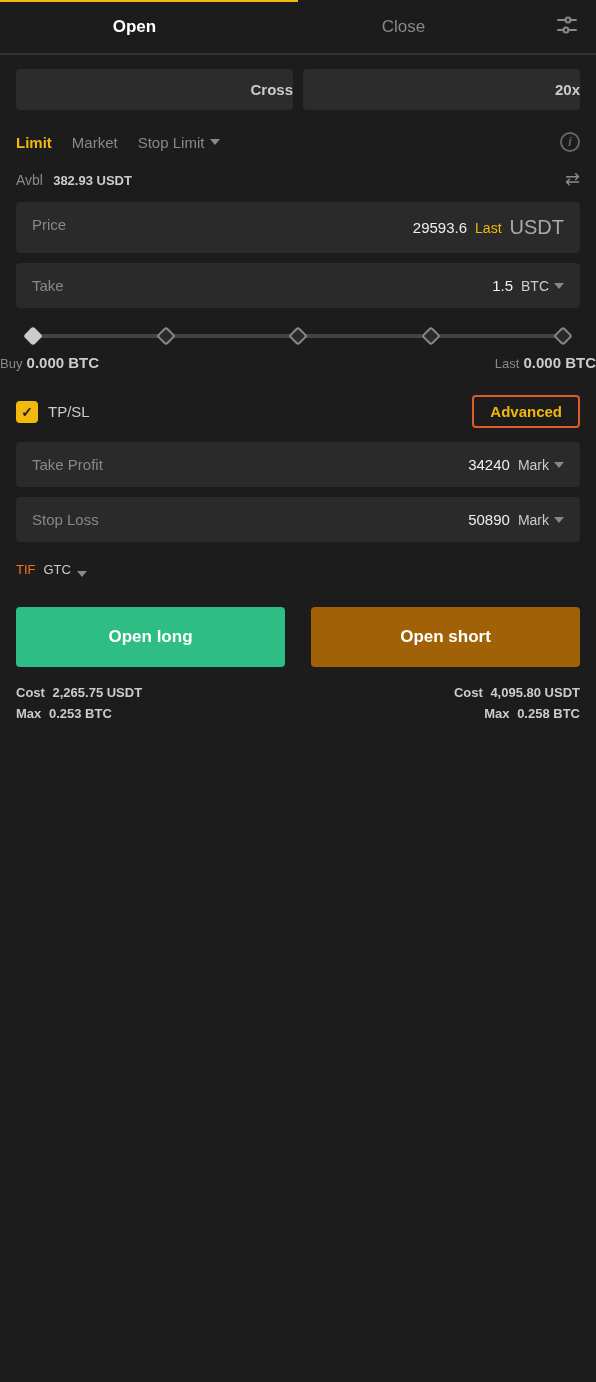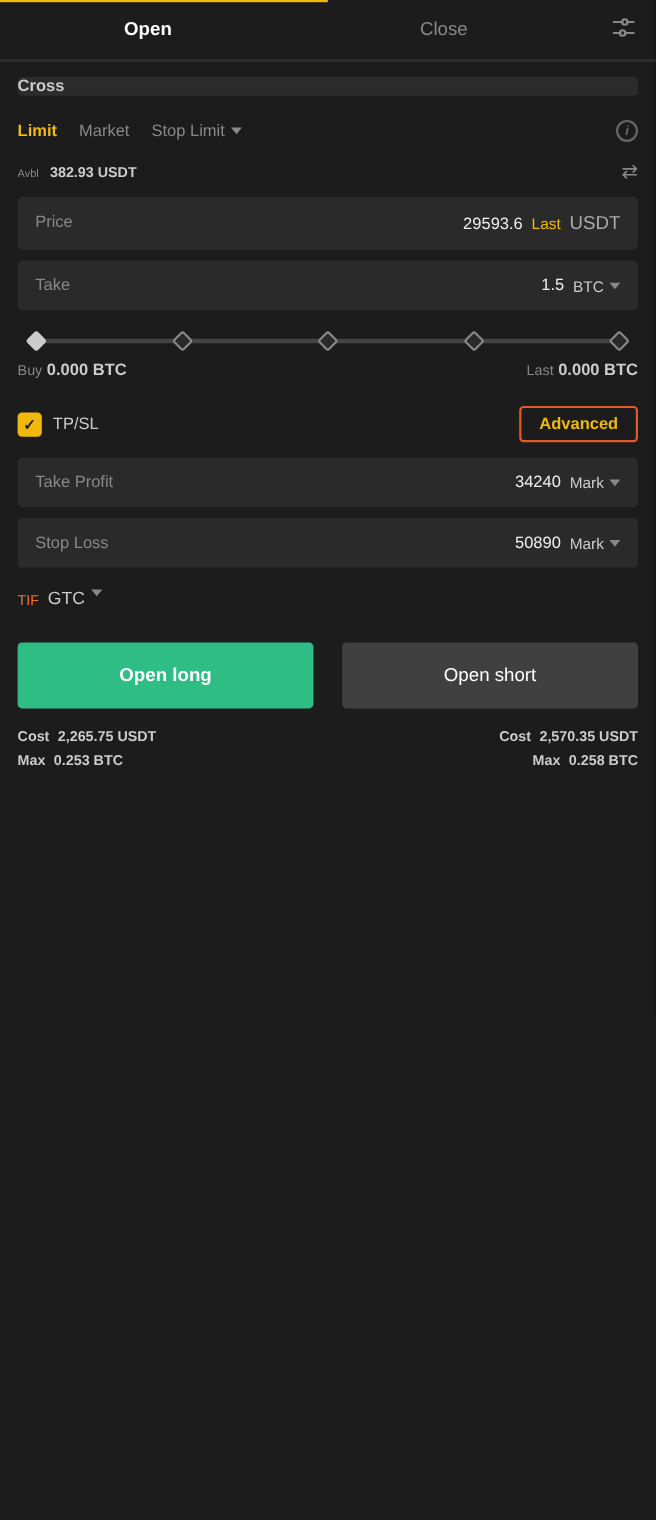--- a/index.html
+++ b/index.html
@@ -62,23 +62,23 @@
       padding: 14px 16px;
     }
     .leverage-btn {
       flex: 1;
       background: #2c2c2c;
       border: none;
       border-radius: 4px;
       color: #ccc;
       font-size: 15px;
       font-weight: 600;
-      padding: 0 0;
-      cursor: pointer;
-      text-align: left;
+      padding: 12px 0;
+      cursor: pointer;
+      text-align: right;
     }
 
     
     .order-type-row {
       display: flex;
       align-items: center;
       padding: 8px 16px 12px;
       gap: 20px;
     }
     .order-type-item {
@@ -120,21 +120,21 @@
     }
 
     
     .avbl-row {
       display: flex;
       align-items: center;
       justify-content: space-between;
       padding: 4px 16px 12px;
     }
     .avbl-label {
-      font-size: 10px;
+      font-size: 14px;
       color: #888;
     }
     .avbl-value {
       font-size: 13px;
       color: #ccc;
       font-weight: 600;
     }
     .transfer-icon {
       font-size: 18px;
       color: #888;
@@ -164,21 +164,21 @@
       font-size: 15px;
       font-weight: 500;
     }
     .input-tag-yellow {
       color: #f0b90b;
       font-size: 14px;
       font-weight: 500;
     }
     .input-tag-gray {
       color: #aaa;
-      font-size: 17px;
+      font-size: 20px;
     }
     .input-tag-dropdown {
       display: flex;
       align-items: center;
       gap: 3px;
       color: #ccc;
       font-size: 14px;
     }
 
     
@@ -217,21 +217,21 @@
     }
     .slider-knob.active {
       background: #ccc;
       border-color: #ccc;
     }
 
     
     .buysell-row {
       display: flex;
       justify-content: space-between;
-      padding: 8px 16px 16px;
+      padding: 8px 0 16px;
     }
     .buy-label, .sell-label {
       font-size: 13px;
       color: #888;
     }
     .buy-value, .sell-value {
       font-weight: 600;
       color: #ccc;
     }
 
@@ -296,24 +296,24 @@
       align-items: center;
       gap: 8px;
       padding: 10px 16px 20px;
     }
     .tif-label {
       color: #f97316;
       font-size: 13px;
     }
     .tif-value {
       display: flex;
-      align-items: flex-start;
+      align-items: flex-end;
       gap: 4px;
       color: #ccc;
-      font-size: 16px;
+      font-size: 13px;
       cursor: pointer;
     }
 
     
     .action-row {
       display: flex;
       gap: 26px;
       padding: 10px 16px 14px;
     }
     .btn-long {
@@ -322,26 +322,26 @@
       border: none;
       border-radius: 4px;
       color: #fff;
       font-size: 17px;
       font-weight: 700;
       padding: 20px 0;
       cursor: pointer;
     }
     .btn-short {
       flex: 1;
-      background: #404040;
+      background: #a16207;
       border: none;
       border-radius: 4px;
       color: #fff;
       font-size: 17px;
-      font-weight: 400;
+      font-weight: 700;
       padding: 20px 0;
       cursor: pointer;
     }
 
     
     .cost-row {
       display: flex;
       justify-content: space-between;
       padding: 4px 16px 4px;
     }
@@ -377,20 +377,21 @@
         <circle cx="12" cy="4" r="2.5" stroke="#888" stroke-width="2" fill="none"></circle>
         <line x1="2" y1="14" x2="8" y2="14" stroke="#888" stroke-width="2" stroke-linecap="round"></line>
         <line x1="12" y1="14" x2="20" y2="14" stroke="#888" stroke-width="2" stroke-linecap="round"></line>
         <circle cx="10" cy="14" r="2.5" stroke="#888" stroke-width="2" fill="none"></circle>
       </svg>
     </div>
   </div>
 
   <div class="leverage-row">
     <button class="leverage-btn">Cross</button>
+    <button class="leverage-btn">20x</button>
   </div>
 
   <div class="order-type-row">
     <span class="order-type-item active">Limit</span>
     <span class="order-type-item">Market</span>
     <span class="order-type-dropdown">
       <span>Stop Limit</span>
       <span class="chevron-down"></span>
     </span>
     <div class="info-icon">i</div>
@@ -500,21 +501,21 @@
         <span>2,265.75 USDT</span>
       </div>
       <div class="cost-item">
         <span style="margin-right: 4px;">Max</span>
         <span>0.253 BTC</span>
       </div>
     </div>
     <div class="cost-right">
       <div class="cost-item">
         <span style="margin-right: 4px;">Cost</span>
-        <span>2,570.35 USDT</span>
+        <span>4,095.80 USDT</span>
       </div>
       <div class="cost-item">
         <span style="margin-right: 4px;">Max</span>
         <span>0.258 BTC</span>
       </div>
     </div>
   </div>
 
 </div>
 

